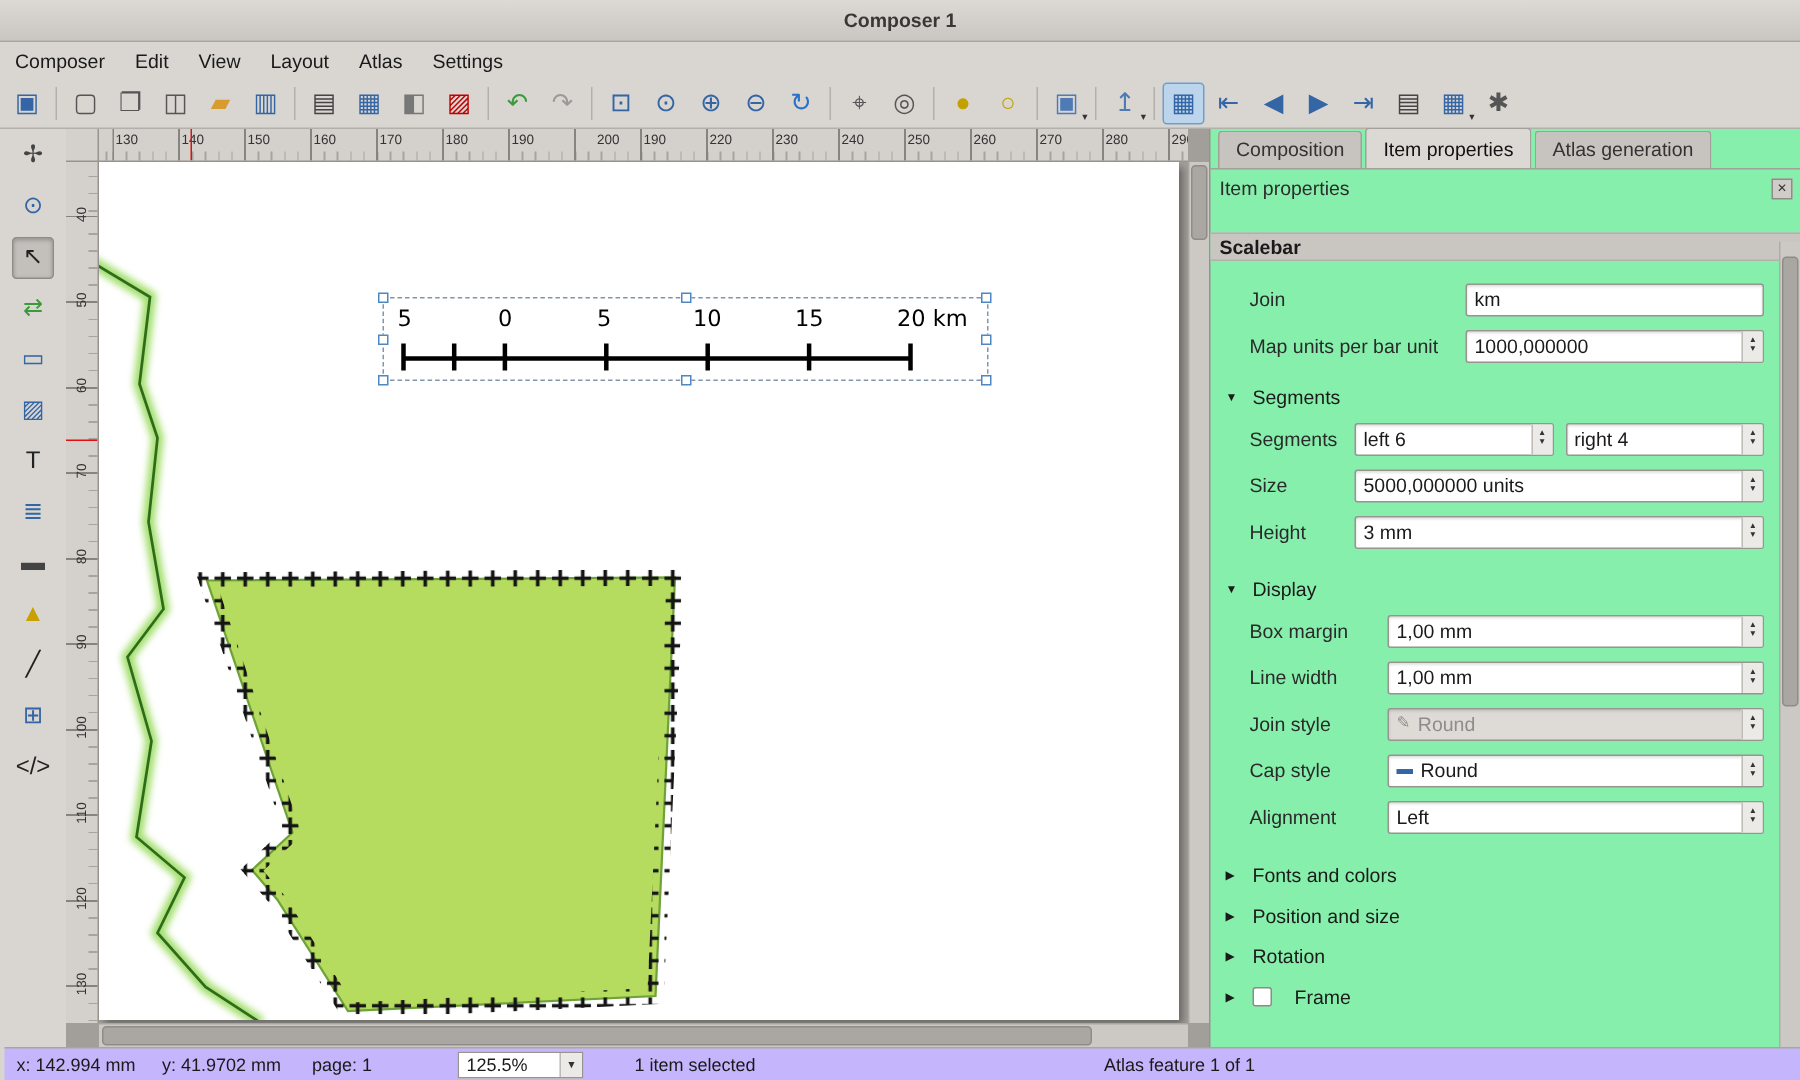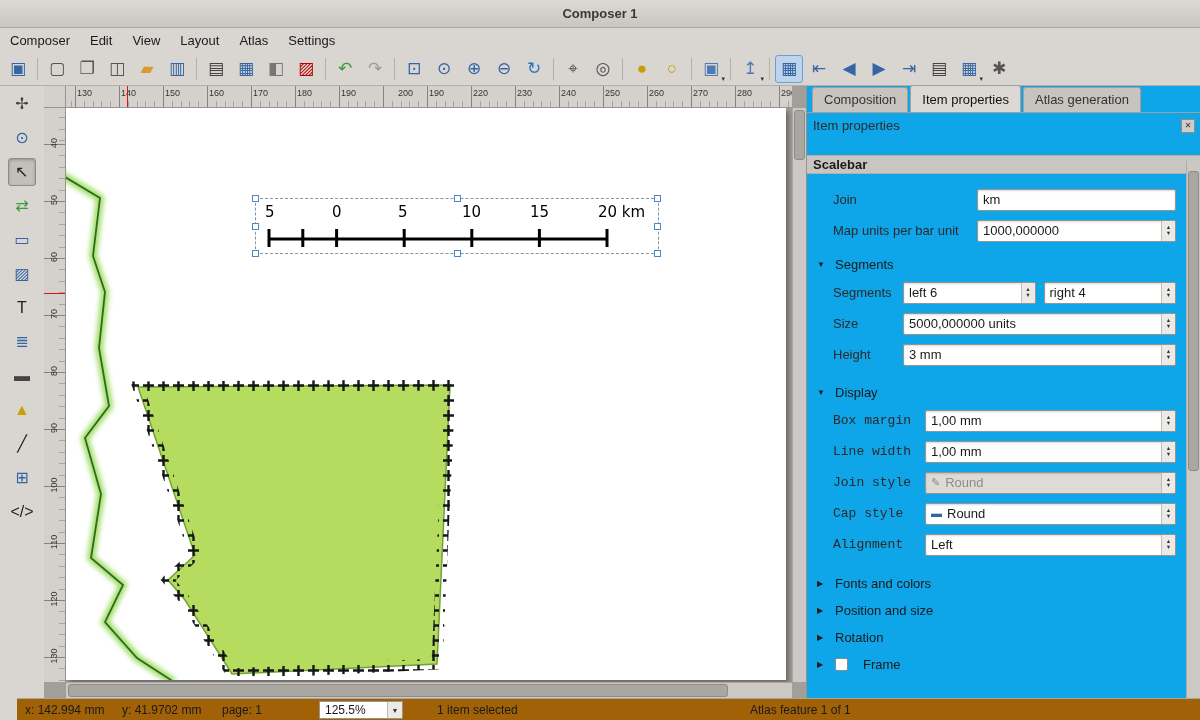--- a/index.html
+++ b/index.html
@@ -77,42 +77,42 @@
   .v-scroll { position:absolute; top:22px; right:0; width:14px; bottom:16px;
     background:#ccc9c5; border-left:1px solid #a9a5a1; }
   .v-scroll .thumb { position:absolute; left:1px; right:1px; top:2px; height:50px;
     background:#aaa7a3; border:1px solid #8f8b87; border-radius:3px; }
   .h-scroll { position:absolute; left:22px; right:14px; bottom:0; height:16px;
     background:#ccc9c5; border-top:1px solid #a9a5a1; }
   .h-scroll .thumb { position:absolute; top:1px; bottom:1px; left:2px; width:660px;
     background:#aaa7a3; border:1px solid #8f8b87; border-radius:3px; }
   
   .right-panel { position:absolute; top:86px; left:806px; right:0; bottom:22px;
-    background:#0ea5e9; border-left:1px solid #96928e; }
+    background:#86efac; border-left:1px solid #96928e; }
   .tab-row { position:absolute; top:0; left:0; right:0; height:26px;
     display:flex; align-items:flex-end; padding-left:5px; gap:2px; }
   .tab { padding:4px 11px 5px; background:#c7c3bf; border:1px solid #a39f9b;
     border-bottom:none; border-radius:3px 3px 0 0; color:#333; cursor:default; }
   .tab.active { background:#dcd9d5; padding-top:6px; font-weight:normal; color:#111; }
   .panel-body { position:absolute; top:26px; left:0; right:0; bottom:0;
     border-top:1px solid #a39f9b; }
   .panel-header-row { height:22px; display:flex; align-items:center;
     padding:3px 5px 0 6px; color:#2c2c2c; }
   .close-box { margin-left:auto; width:14px; height:14px; border:1px solid #8f8b87;
     background:#d0ccc8; display:flex; align-items:center; justify-content:center;
     font-size:8px; color:#333; }
   .item-type-bar { height:19px; margin-top:20px; background:#c9c5c1;
     border-top:1px solid #b3afab; border-bottom:1px solid #b3afab;
     font-weight:bold; font-size:13px; padding:1px 6px; color:#1a1a1a; }
   .fields { position:absolute; top:71px; left:0; right:14px; bottom:0; overflow:hidden; }
   .row { display:flex; align-items:center; height:31px; padding:0 10px 0 26px; }
   .flabel { font-size:13px; color:#2a2a2a; flex:none; }
   .lw144 .flabel { width:144px; }
   .lw70  .flabel { width:70px; }
-  .lw92  .flabel { width:92px;font-family:Liberation Mono, monospace; }
+  .lw92  .flabel { width:92px; }
   .control { flex:1; display:flex; gap:8px; }
   .field { height:22px; background:#fff; border:1px solid #98948f; border-radius:2px;
     box-shadow:inset 0 1px 2px rgba(0,0,0,.15); display:flex; align-items:center;
     flex:1; min-width:0; }
   .field .val { padding:0 5px; flex:1; font-size:13px; white-space:nowrap;
     overflow:hidden; }
   .field.disabled { background:#dedbd7; }
   .field.disabled .val { color:#8d8d8d; }
   .arrows { width:14px; align-self:stretch; border-left:1px solid #c0bcb8;
     display:flex; flex-direction:column; align-items:center; justify-content:center;
@@ -123,22 +123,22 @@
     padding-left:10px; gap:8px; cursor:default; }
   .section-header.tight { height:26px; margin-top:5px; }
   .tri { width:10px; font-size:8px; color:#1a1a1a; flex:none; }
   .checkbox { width:13px; height:13px; background:#fff; border:1px solid #8f8b87;
     border-radius:2px; margin-right:7px; flex:none; }
   .panel-scroll { position:absolute; top:48px; right:0; width:14px; bottom:0;
     background:#ccc9c5; border-left:1px solid #b0aca8; }
   .panel-scroll .thumb { position:absolute; left:1px; right:1px; top:10px;
     height:300px; background:#aaa7a3; border:1px solid #8f8b87; border-radius:3px; }
   
-  .statusbar { position:absolute; bottom:0; left:17px; right:0; height:22px;
-    background:#a16207; border-top:1px solid #a9a5a1; font-size:12px; color:#1a1a1a; }
+  .statusbar { position:absolute; bottom:0; left:3px; right:0; height:22px;
+    background:#c4b5fd; border-top:1px solid #a9a5a1; font-size:12px; color:#1a1a1a; }
   .sb-text { position:absolute; top:4px; white-space:nowrap; }
   .zoom-combo { position:absolute; left:302px; top:2px; width:84px; height:18px;
     background:#fff; border:1px solid #98948f; display:flex; align-items:center; }
   .zoom-combo .val { flex:1; padding:0 5px; font-size:12px; }
   .zoom-combo .zarrow { width:15px; align-self:stretch; border-left:1px solid #c0bcb8;
     background:#eceae7; display:flex; align-items:center; justify-content:center;
     font-size:7px; color:#333; }
 </style>
 </head>
 <body>

